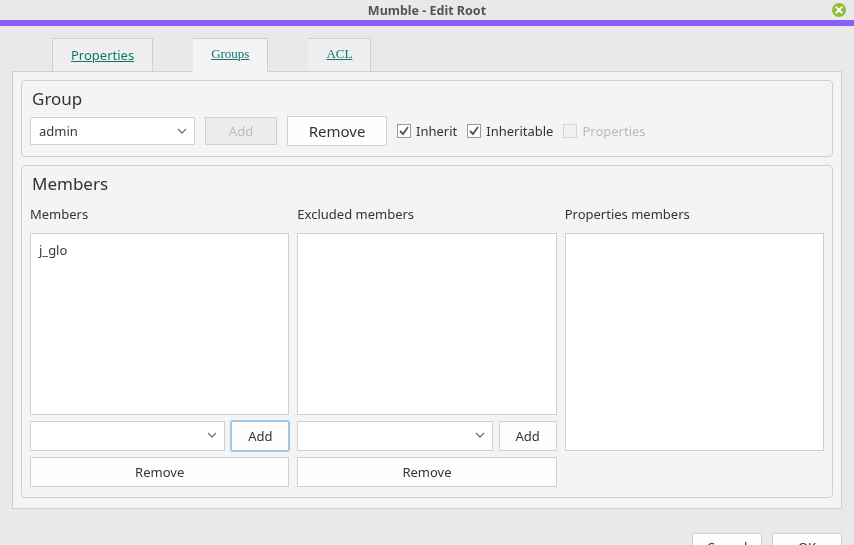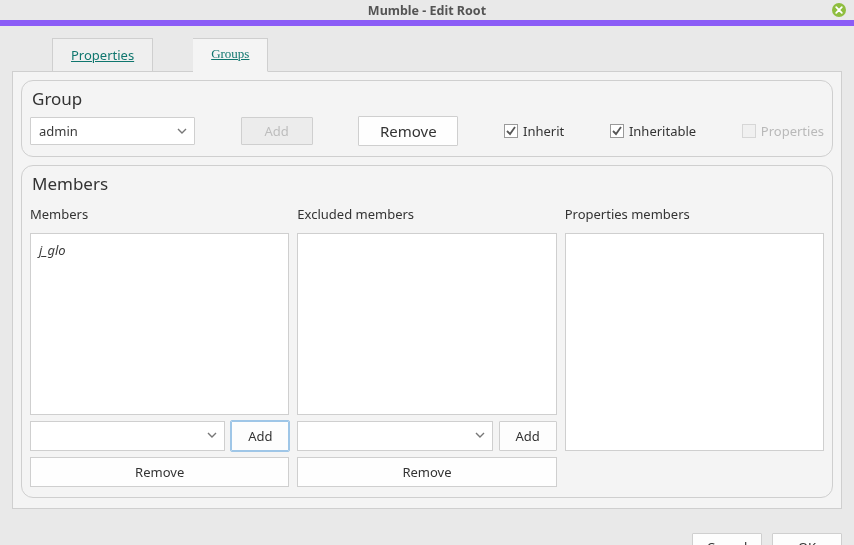--- a/index.html
+++ b/index.html
@@ -73,35 +73,35 @@
     margin-top: -1px;
     padding: 8px 8px 10px 8px;
     display: flex;
     flex-direction: column;
     gap: 8px;
   }
 
   
   .panel {
     border: 1px solid #cfcfcf;
-    border-radius: 12px;
+    border-radius: 4px;
     padding: 6px 8px 10px 8px;
     background: #f4f4f4;
   }
   .panel-title {
     font-size: 17px;
     color: #333;
     margin: 0 0 6px 2px;
   }
 
   
   .group-row {
     display: flex;
     align-items: center;
-    justify-content: space-between;
+    gap: 10px;
   }
   .combo {
     display: flex;
     align-items: center;
     justify-content: space-between;
     height: 28px;
     border: 1px solid #cfcfcf;
     background: #fff;
     padding: 0 6px 0 8px;
     border-radius: 1px;
@@ -196,21 +196,20 @@
     display: flex;
     flex-direction: column;
     gap: 6px;
   }
   .listbox {
     border: 1px solid #cfcfcf;
     background: #fff;
     height: 182px;
     padding: 6px 8px;
     overflow: auto;
-    font-style: italic;
   }
   .listbox.tall { height: 218px; }
   .listitem {
     padding: 1px 0;
     cursor: pointer;
   }
   .add-row {
     display: flex;
     gap: 6px;
   }
@@ -262,20 +261,23 @@
 </div>
 
 <div class="window-body">
 
   <div class="tabbar">
     <div class="tab">
       <span class="ul">Properties</span>
     </div>
     <div class="tab active">
       <span class="ul">Groups</span>
+    </div>
+    <div class="tab">
+      <span class="ul">ACL</span>
     </div>
   </div>
 
   <div class="tabpanel">
 
     <div class="panel">
       <div class="panel-title">Group</div>
       <div class="group-row">
         <div class="combo">
           <span>admin</span>

